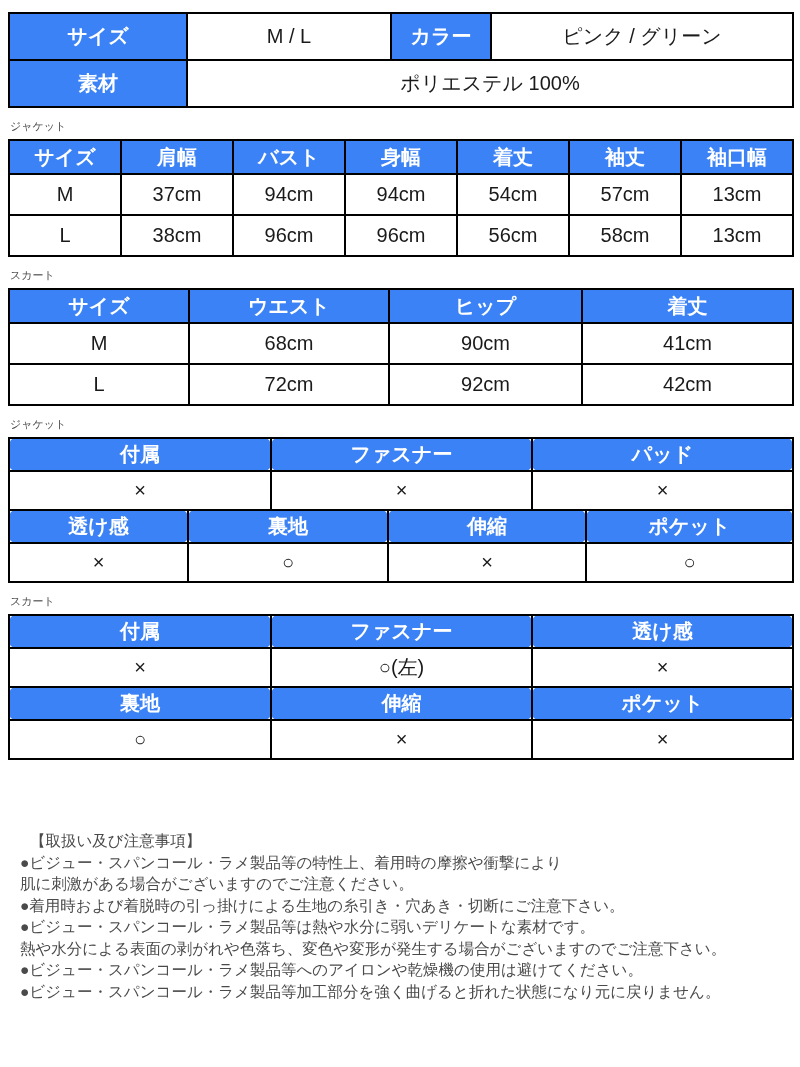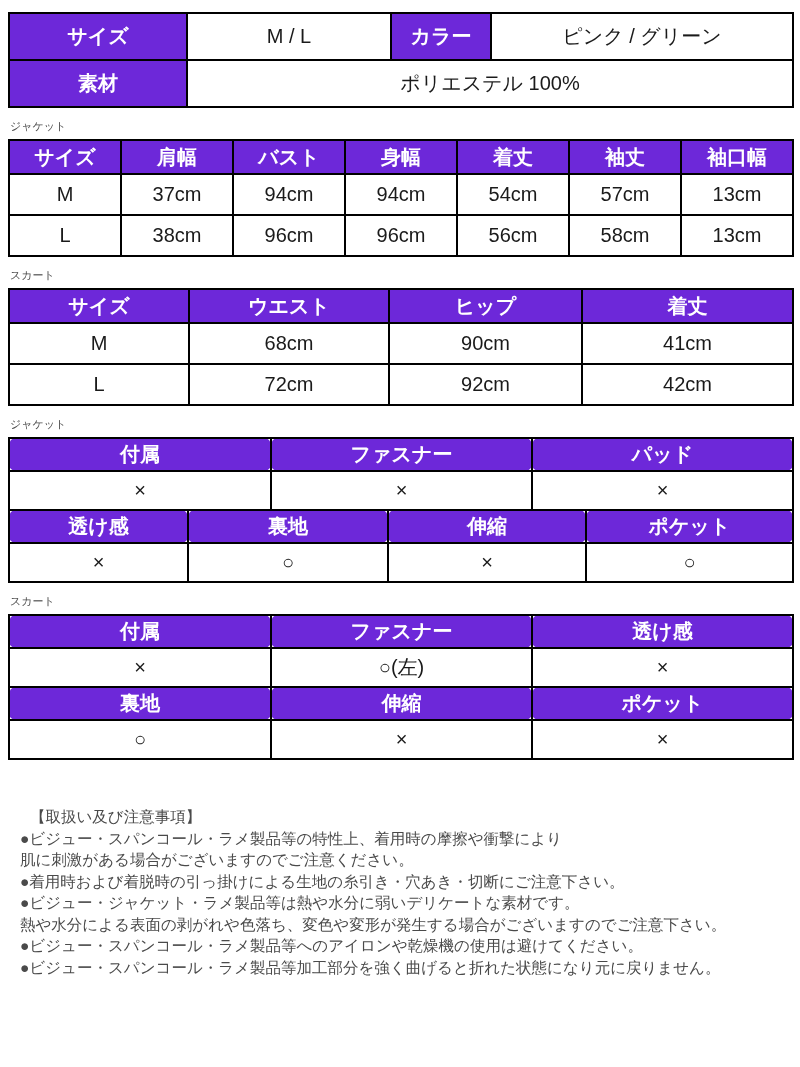--- a/index.html
+++ b/index.html
@@ -7,37 +7,37 @@
     width:800px; height:1067px; overflow:hidden;
     font-family:"Liberation Sans","DejaVu Sans",sans-serif;
     color:#1a1a1a;
   }
   .page { padding:12px 8px 0 8px; }
 
   table { border-collapse:collapse; table-layout:fixed; }
   .tbl { width:784px; border:2px solid #000; }
   .tbl td, .tbl th { border:2px solid #000; text-align:center; vertical-align:middle; padding:0; overflow:hidden; }
 
-  .hd { background:#6d28d9; color:#ffffff; font-size:20px; font-weight:bold; }
+  .hd { background:#3b82f6; color:#ffffff; font-size:20px; font-weight:bold; }
   .val { color:#1a1a1a; font-size:20px; font-weight:normal; }
 
   .t-summary .hd, .t-summary .val { height:45px; }
 
   .t-size .hd { height:32px; }
   .t-size .val { height:39px; }
 
   .t-spec .hd { height:31px;border-radius:7px; }
   .t-spec .val { height:37px; }
   .t-stack { margin-top:-2px; }
 
   .section-label {
     font-size:11px; color:#4a4a4a; margin:9px 0 4px 2px; line-height:18px;
   }
 
-  .notes { margin-top:46px; padding-left:12px; color:#4a4a4a; font-size:15.5px; line-height:21.5px; }
+  .notes { margin-top:70px; padding-left:12px; color:#4a4a4a; font-size:15.5px; line-height:21.5px; }
   .notes-title { padding-left:10px; }
 </style>
 </head>
 <body>
 
 <div class="page">
 
   <table class="tbl t-summary">
     <colgroup>
         <col style="width:178px">
@@ -203,19 +203,19 @@
         <td class="val">×</td>
       </tr>
     </tbody>
   </table>
 
   <div class="notes">
     <div class="notes-title">【取扱い及び注意事項】</div>
     <div class="note-line">●ビジュー・スパンコール・ラメ製品等の特性上、着用時の摩擦や衝撃により</div>
     <div class="note-line">肌に刺激がある場合がございますのでご注意ください。</div>
     <div class="note-line">●着用時および着脱時の引っ掛けによる生地の糸引き・穴あき・切断にご注意下さい。</div>
-    <div class="note-line">●ビジュー・ジャケット・ラメ製品等は熱や水分に弱いデリケートな素材です。</div>
+    <div class="note-line">●ビジュー・スパンコール・ラメ製品等は熱や水分に弱いデリケートな素材です。</div>
     <div class="note-line">熱や水分による表面の剥がれや色落ち、変色や変形が発生する場合がございますのでご注意下さい。</div>
     <div class="note-line">●ビジュー・スパンコール・ラメ製品等へのアイロンや乾燥機の使用は避けてください。</div>
     <div class="note-line">●ビジュー・スパンコール・ラメ製品等加工部分を強く曲げると折れた状態になり元に戻りません。</div>
   </div>
 
 </div>
 
 </body></html>

